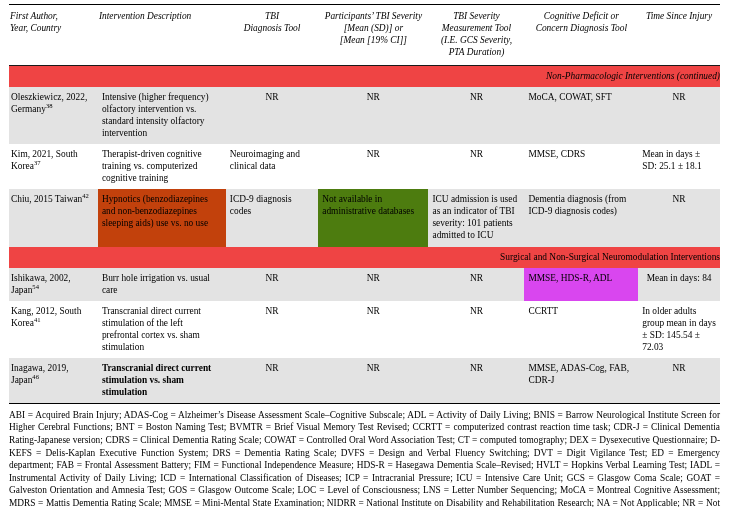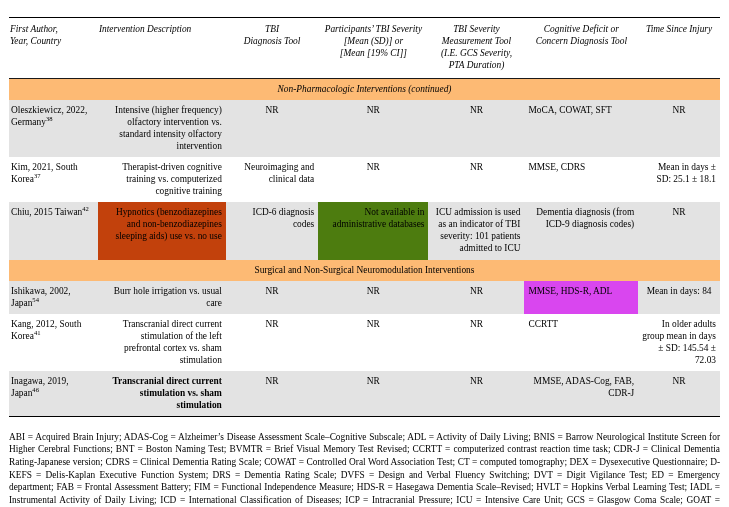--- a/index.html
+++ b/index.html
@@ -8,21 +8,21 @@
     width: 729px; height: 507px;
     background: #ffffff;
     font-family: "Liberation Serif", serif;
     color: #000;
     overflow: hidden;
   }
   .page { padding: 3px 8px 0 8px; }
 
   table.paper-table {
     width: 711px;
-    margin: 14px auto;
+    margin: 1px auto;
     border-collapse: collapse;
     border-top: 1.4px solid #000;
     border-bottom: 1.4px solid #000;
     font-size: 9.4px;
     line-height: 1.28;
     table-layout: fixed;
   }
   col.c1 { width: 12.5%; }
   col.c2 { width: 18%; }
   col.c3 { width: 13%; }
@@ -43,26 +43,26 @@
   }
   thead th.c1, thead th.c2 { text-align: left; padding-left: 1px; }
 
   tbody td {
     vertical-align: top;
     padding: 4px 4px 5px 4px;
   }
   tbody td.c1 { padding-left: 2px; }
   tbody td.c3, tbody td.c4, tbody td.c5, tbody td.c7 { text-align: center; }
   tbody td.c6 { text-align: left; }
-  tbody td .wrap { display: inline-block; text-align: right; }
+  tbody td .wrap { display: inline-block; text-align: left; }
 
   tr.section td {
-    text-align: center;
+    text-align: right;
     padding: 4px 0 5px 0;
-    background: #fdba74;
+    background: #ef4444;
   }
   tr.section.italic td { font-style: italic; }
   tr.section.ruled td { border-top: 1px solid #2a2a2a; }
 
   sup {
     font-size: 6.6px;
     line-height: 0;
     vertical-align: super;
   }
 
@@ -124,21 +124,21 @@
           <td class="c2"><span class="wrap">Therapist-driven cognitive training vs. computerized cognitive training</span></td>
           <td class="c3"><span class="wrap">Neuroimaging and clinical data</span></td>
           <td class="c4"><span class="wrap">NR</span></td>
           <td class="c5"><span class="wrap">NR</span></td>
           <td class="c6"><span class="wrap">MMSE, CDRS</span></td>
           <td class="c7"><span class="wrap">Mean in days ± SD: 25.1 ± 18.1</span></td>
         </tr>
         <tr>
           <td class="c1" style="background: rgb(227, 227, 227);">Chiu, 2015 Taiwan<sup>42</sup></td>
           <td class="c2" style="background: #c2410c;"><span class="wrap">Hypnotics (benzodiazepines and non-benzodiazepines sleeping aids) use vs. no use</span></td>
-          <td class="c3" style="background: rgb(227, 227, 227);"><span class="wrap">ICD-6 diagnosis codes</span></td>
+          <td class="c3" style="background: rgb(227, 227, 227);"><span class="wrap">ICD-9 diagnosis codes</span></td>
           <td class="c4" style="background: #4d7c0f;"><span class="wrap">Not available in administrative databases</span></td>
           <td class="c5" style="background: rgb(227, 227, 227);"><span class="wrap">ICU admission is used as an indicator of TBI severity: 101 patients admitted to ICU</span></td>
           <td class="c6" style="background: rgb(227, 227, 227);"><span class="wrap">Dementia diagnosis (from ICD-9 diagnosis codes)</span></td>
           <td class="c7" style="background: rgb(227, 227, 227);"><span class="wrap">NR</span></td>
         </tr>
         <tr class="section">
           <td colspan="7">Surgical and Non-Surgical Neuromodulation Interventions</td>
         </tr>
         <tr>
           <td class="c1" style="background: rgb(227, 227, 227);">Ishikawa, 2002, Japan<sup>54</sup></td>

